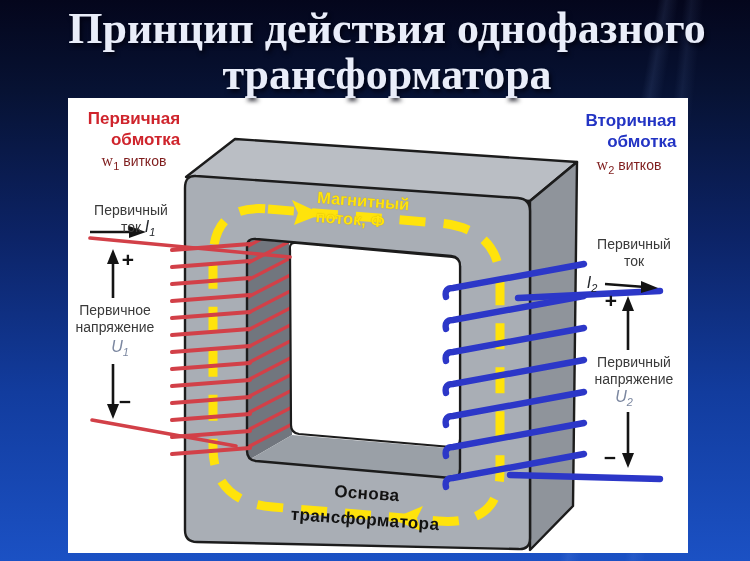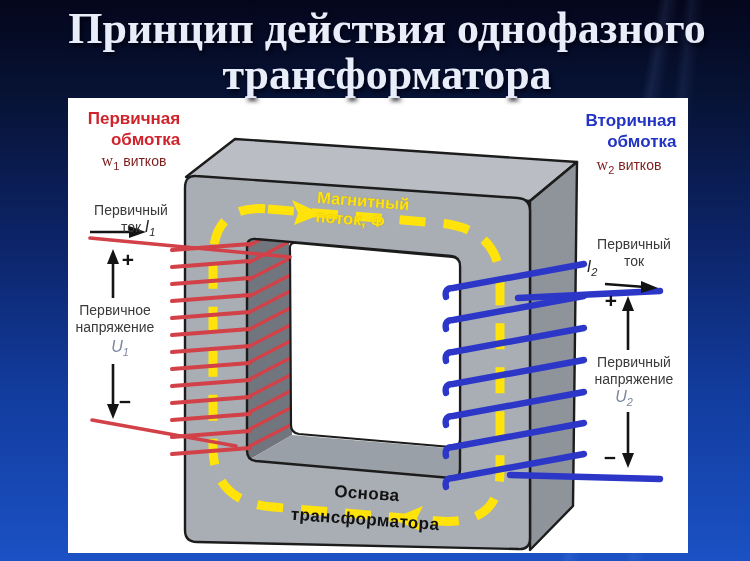--- a/index.html
+++ b/index.html
@@ -146,21 +146,21 @@
       <div>обмотка</div>
     </div>
     <div class="lbl turns" style="left:561px;top:58px">
       <span class="w">w</span><sub>2</sub>
       <span>витков</span>
     </div>
     <div class="lbl small-lbl dark-t" style="left:566px;top:138px">
       <div>Первичный</div>
       <div>ток</div>
     </div>
-    <div class="lbl sym" style="left:524px;top:160px">
+    <div class="lbl sym" style="left:524px;top:176px">
       <span>I</span><sub>2</sub>
     </div>
     <div class="lbl sign" style="left:543px;top:193px">+</div>
     <div class="lbl small-lbl dark-t" style="left:566px;top:256px">
       <div>Первичный</div>
       <div>напряжение</div>
     </div>
     <div class="lbl sym u-sym" style="left:556px;top:290px">
       <span>U</span><sub>2</sub>
     </div>

